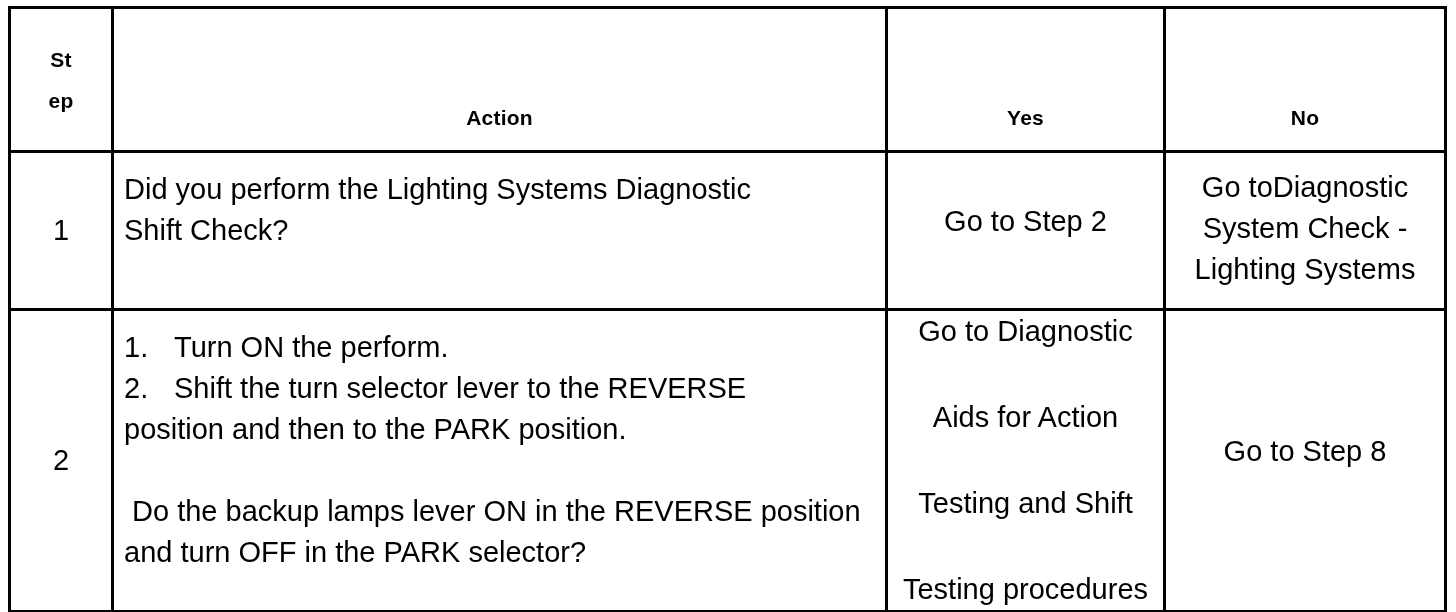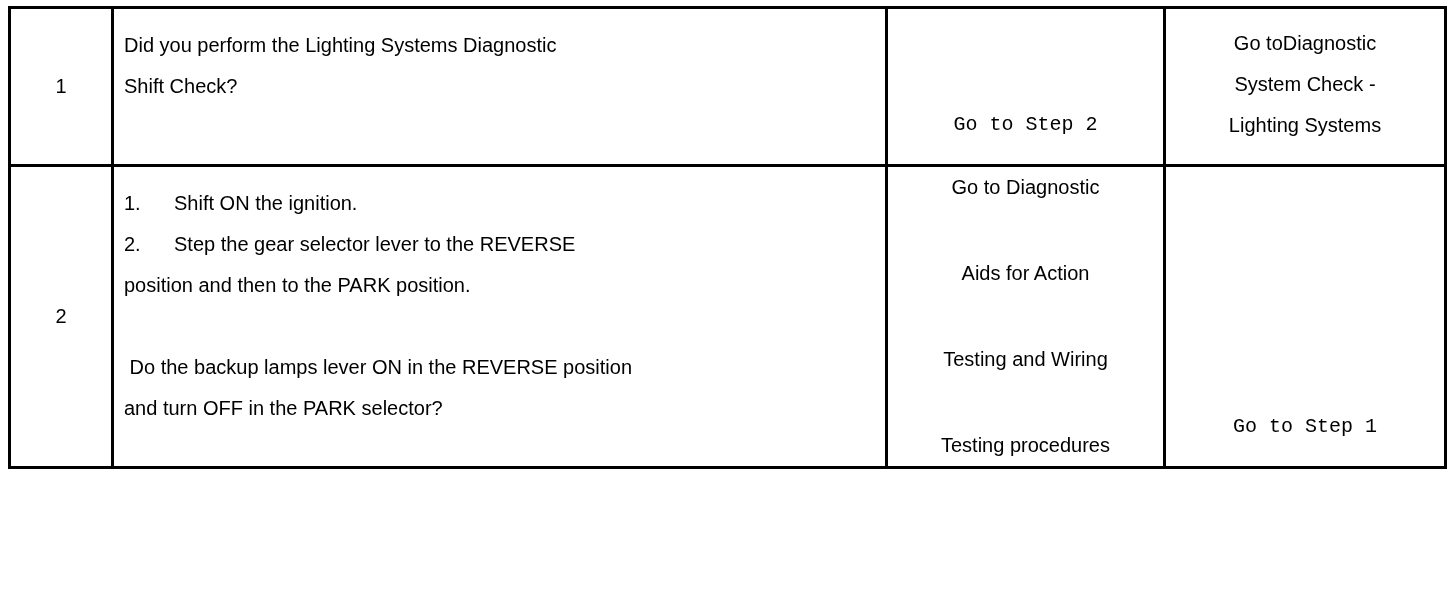--- a/index.html
+++ b/index.html
@@ -70,45 +70,44 @@
     padding-bottom: 0;
   }
   .hdr-step .hdr-text {
     line-height: 41px;
   }
 
   
   .cell-body {
     box-sizing: border-box;
     height: 100%;
-    font-size: 20px;
+    font-size: 29px;
     line-height: 41px;
     font-stretch: semi-condensed;
   }
 
   .cell-step {
     display: flex;
     align-items: center;
     justify-content: center;
     text-align: center;
   }
 
   .cell-action {
     padding: 16px 8px 8px 10px;
     text-align: left;
   }
 
   .cell-center-bottom {
     display: flex;
     flex-direction: column;
-    justify-content: flex-end;
+    justify-content: center;
     align-items: center;
     text-align: center;
     padding: 0 6px 19px 6px;
-    font-family: Liberation Mono, monospace;
   }
 
   .cell-center-top {
     display: flex;
     flex-direction: column;
     justify-content: flex-start;
     align-items: center;
     text-align: center;
     padding: 14px 6px 6px 6px;
   }
@@ -150,20 +149,43 @@
 
   <table class="diag-table">
     <colgroup>
       <col class="c-step">
       <col class="c-action">
       <col class="c-yes">
       <col class="c-no">
     </colgroup>
     <tbody>
 
+      <tr class="header-row">
+        <td class="hdr-step">
+          <div class="hdr-inner">
+            <span class="hdr-text line">St</span>
+            <span class="hdr-text line">ep</span>
+          </div>
+        </td>
+        <td>
+          <div class="hdr-inner">
+            <span class="hdr-text line">Action</span>
+          </div>
+        </td>
+        <td>
+          <div class="hdr-inner">
+            <span class="hdr-text line">Yes</span>
+          </div>
+        </td>
+        <td>
+          <div class="hdr-inner">
+            <span class="hdr-text line">No</span>
+          </div>
+        </td>
+      </tr>
 
       <tr class="row-1">
         <td>
           <div class="cell-body cell-step">1</div>
         </td>
         <td>
           <div class="cell-body cell-action">
             <span class="line">Did you perform the Lighting Systems Diagnostic</span>
             <span class="line">Shift Check?</span>
           </div>
@@ -184,44 +206,44 @@
 
       <tr class="row-2">
         <td>
           <div class="cell-body cell-step">2</div>
         </td>
         <td>
           <div class="cell-body cell-action">
             <div class="num-list">
               <div class="num-item">
                 <span class="num-marker">1.</span>
-                <span class="num-text">Shift ON the ignition.</span>
+                <span class="num-text">Turn ON the perform.</span>
               </div>
               <div class="num-item">
                 <span class="num-marker">2.</span>
-                <span class="num-text">Step the gear selector lever to the REVERSE</span>
+                <span class="num-text">Shift the turn selector lever to the REVERSE</span>
               </div>
             </div>
             <span class="line">position and then to the PARK position.</span>
             <span class="blank-line"></span>
             <span class="line"> Do the backup lamps lever ON in the REVERSE position</span>
             <span class="line">and turn OFF in the PARK selector?</span>
           </div>
         </td>
         <td>
           <div class="cell-body cell-center-middle">
             <span class="line">Go to Diagnostic</span>
             <span class="line">Aids for Action</span>
-            <span class="line">Testing and Wiring</span>
+            <span class="line">Testing and Shift</span>
             <span class="line">Testing procedures</span>
           </div>
         </td>
         <td>
           <div class="cell-body cell-center-bottom">
-            <span class="line">Go to Step 1</span>
+            <span class="line">Go to Step 8</span>
           </div>
         </td>
       </tr>
 
     </tbody>
   </table>
 
 </div>
 
 </body></html>

